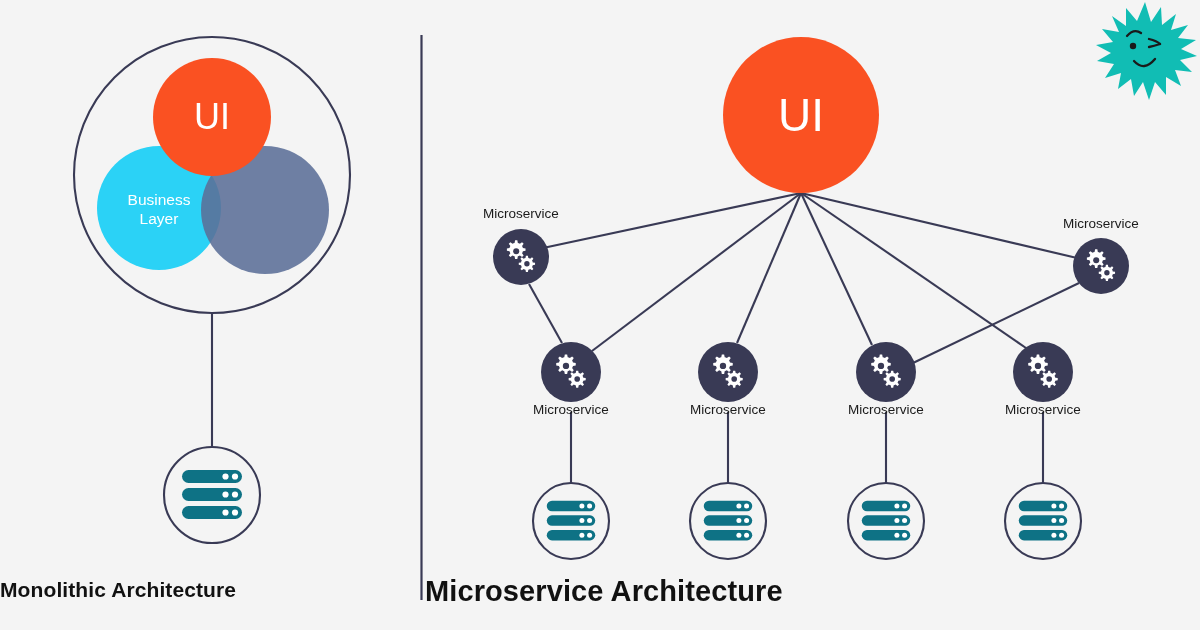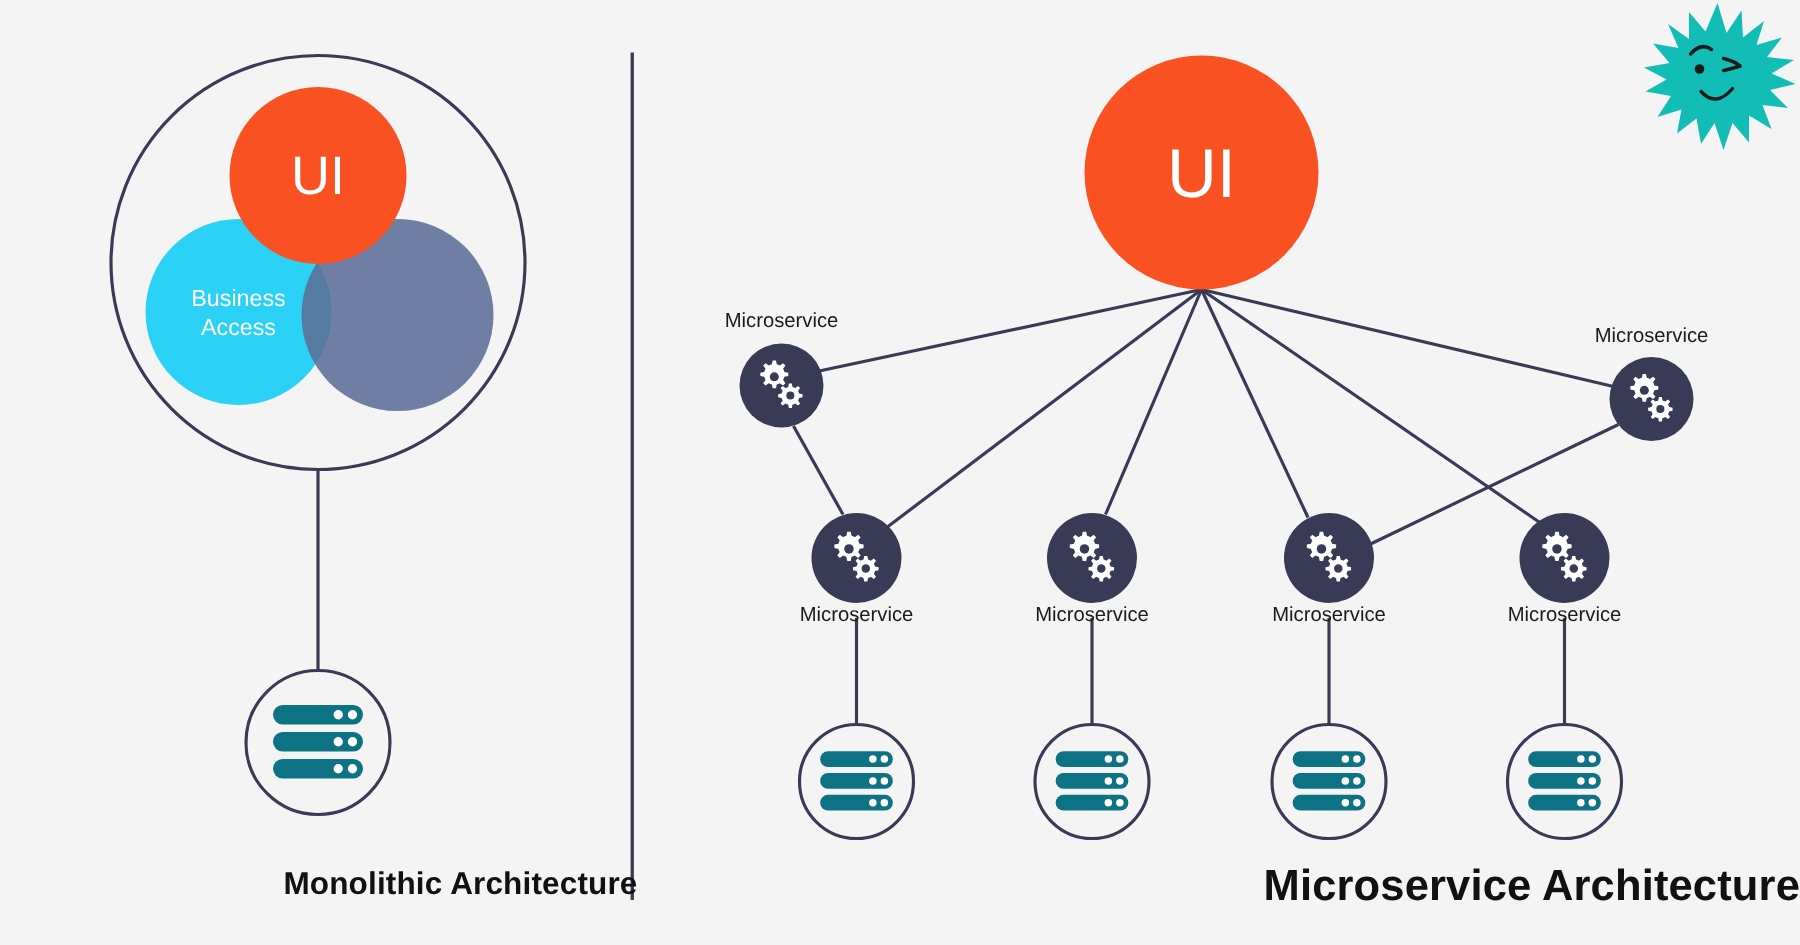--- a/index.html
+++ b/index.html
@@ -23,21 +23,21 @@
   }
   #scene {
     position: absolute;
     left: 0;
     top: 0;
     width: 1200px;
     height: 630px;
   }
   .caption {
     position: absolute;
-    text-align: right;
+    text-align: left;
     color: #111111;
     font-weight: bold;
     white-space: nowrap;
     font-family: "Liberation Sans", "DejaVu Sans", sans-serif;
   }
   #caption-mono {
     left: 0px;
     top: 578px;
     width: 425px;
     font-size: 21px;
@@ -210,21 +210,21 @@
         <path d="M4,-13 q8,2 11,5"></path>
         <path d="M15,-8 q-6,2 -11,3"></path>
         <path d="M-11,9 q10,11 21,-2"></path>
       </g>
     </g>
   </svg>
 
   <div class="ui-label" style="left:162px; top:96px; width:100px; font-size:36px;">UI</div>
 
   <div class="venn-label" style="left:109px; top:190px; width:100px;">Business
-Access</div>
+Layer</div>
 
 
   <div class="ui-label" style="left:751px; top:88px; width:100px; font-size:46px;">UI</div>
 
   <div class="node-label" style="left:446px; top:206px; width:150px;">Microservice</div>
   <div class="node-label" style="left:1026px; top:216px; width:150px;">Microservice</div>
   <div class="node-label" style="left:496px; top:402px; width:150px;">Microservice</div>
   <div class="node-label" style="left:653px; top:402px; width:150px;">Microservice</div>
   <div class="node-label" style="left:811px; top:402px; width:150px;">Microservice</div>
   <div class="node-label" style="left:968px; top:402px; width:150px;">Microservice</div>

